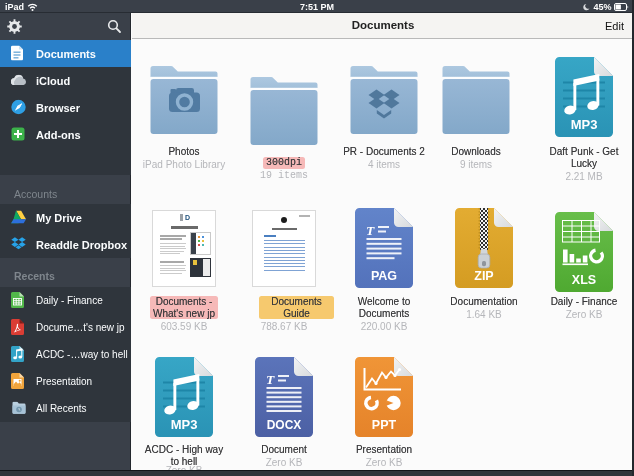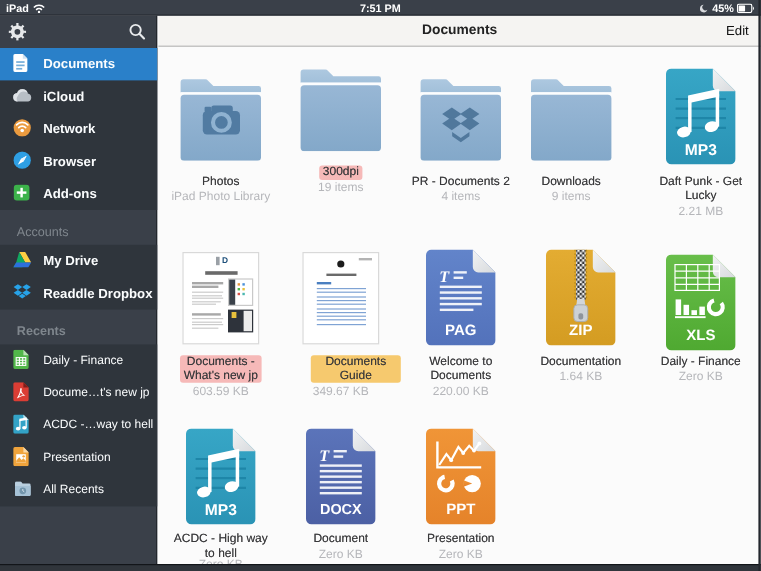--- a/index.html
+++ b/index.html
@@ -94,29 +94,20 @@
       </div>
     <div class="srow">
         <span class="ic"><svg width="16" height="11" viewBox="0 0 16 11">
             <path d="M3.7 10.6 a3.6 3.6 0 0 1 -0.4 -7.2 a4.6 4.6 0 0 1 8.9 0.6 a3.4 3.4 0 0 1 0.4 6.6 z" fill="#b8bfc6"></path>
             <path d="M3.7 10.6 a3.6 3.6 0 0 1 -0.4 -7.2 a4.6 4.6 0 0 1 8.7 0.2 a4.9 4.9 0 0 0 -8 2.1 a4 4 0 0 0 -0.3 4.9 z" fill="#dfe3e7"></path>
           </svg></span>
         <span class="txt">iCloud</span>
       </div>
     <div class="srow">
         <span class="ic"><svg width="15" height="15" viewBox="0 0 15 15">
-            <circle cx="7.5" cy="7.5" r="7.2" fill="#eb9b3f"></circle>
-            <circle cx="7.5" cy="9.8" r="1.5" fill="#fff"></circle>
-            <path d="M4.6 7.3 a4.1 4.1 0 0 1 5.8 0" fill="none" stroke="#fff" stroke-width="1.4" stroke-linecap="round"></path>
-            <path d="M2.8 5 a6.6 6.6 0 0 1 9.4 0" fill="none" stroke="#fff" stroke-width="1.4" stroke-linecap="round"></path>
-          </svg></span>
-        <span class="txt">Network</span>
-      </div>
-    <div class="srow">
-        <span class="ic"><svg width="15" height="15" viewBox="0 0 15 15">
             <circle cx="7.5" cy="7.5" r="7.2" fill="#2e9fe4"></circle>
             <path d="M11.2 3.8 L8.6 8.6 L3.8 11.2 L6.4 6.4 Z" fill="#fff"></path>
             <path d="M11.2 3.8 L8.6 8.6 L6.4 6.4 Z" fill="#e8f4fc"></path>
           </svg></span>
         <span class="txt">Browser</span>
       </div>
     <div class="srow">
         <span class="ic"><svg width="14" height="14" viewBox="0 0 14 14">
             <rect x="0.5" y="0.5" width="13" height="13" rx="2.5" fill="#3cb24a"></rect>
             <rect x="6" y="3" width="2" height="8" fill="#fff"></rect>
@@ -277,21 +268,21 @@
             <path d="M27 30 v-3.8 a2.2 2.2 0 0 1 2.2 -2.2 h13.6 a2.2 2.2 0 0 1 2.2 2.2 v3.8 z"></path>
             <rect x="20" y="28.5" width="31" height="19.5" rx="3.5"></rect>
           </g>
           <circle cx="35.5" cy="38" r="7" fill="none" stroke="#8fb2d1" stroke-width="3.4"></circle>
           <circle cx="35.5" cy="38" r="3.2" fill="#517ba2"></circle>
         </svg>
       </div>
     <div class="name">Photos</div>
     <div class="sub">iPad Photo Library</div>
   </div>
-  <div class="cell" style="left:102px;top:9px;">
+  <div class="cell" style="left:102px;top:28px;font-family:Liberation Mono, monospace;">
     <div class="icwrap" style="height:89px;padding-top:7px;">
         <svg width="70" height="70" viewBox="0 0 70 70">
           <use href="#folder70"></use>
         </svg>
       </div>
     <div class="name"><span class="hl hlp">300dpi</span></div>
     <div class="sub">19 items</div>
   </div>
   <div class="cell" style="left:202px;top:17px;">
     <div class="icwrap" style="height:89px;padding-top:7px;">
@@ -393,21 +384,21 @@
           <div class="abs" style="left:11px;top:42.2px;width:41px;height:1px;background:#7fa3d4"></div>
           <div class="abs" style="left:11px;top:45.5px;width:41px;height:1px;background:#7fa3d4"></div>
           <div class="abs" style="left:11px;top:48.8px;width:41px;height:1px;background:#7fa3d4"></div>
           <div class="abs" style="left:11px;top:52.1px;width:41px;height:1px;background:#7fa3d4"></div>
           <div class="abs" style="left:11px;top:55.4px;width:41px;height:1px;background:#7fa3d4"></div>
           <div class="abs" style="left:11px;top:58.7px;width:41px;height:1px;background:#7fa3d4"></div>
 
       </div>
     </div>
     <div class="name"><span class="hl hly">Documents Guide</span></div>
-    <div class="sub">349.67 KB</div>
+    <div class="sub">788.67 KB</div>
   </div>
   <div class="cell" style="left:202px;top:168px;">
     <div class="icwrap" style="height:88px;">
         <svg width="58" height="80" viewBox="0 0 58 80">
           <use href="#fbody" fill="url(#gPag)"></use>
           <use href="#ffold" fill="url(#gFoldc)"></use>
           <g fill="#fff">
             <text x="11" y="27" font-size="13.5" font-style="italic" font-weight="bold" font-family="Liberation Serif">T</text>
             <rect x="23" y="18" width="11" height="2" opacity="0.9"></rect>
             <rect x="23" y="22.5" width="8" height="2" opacity="0.9"></rect>

